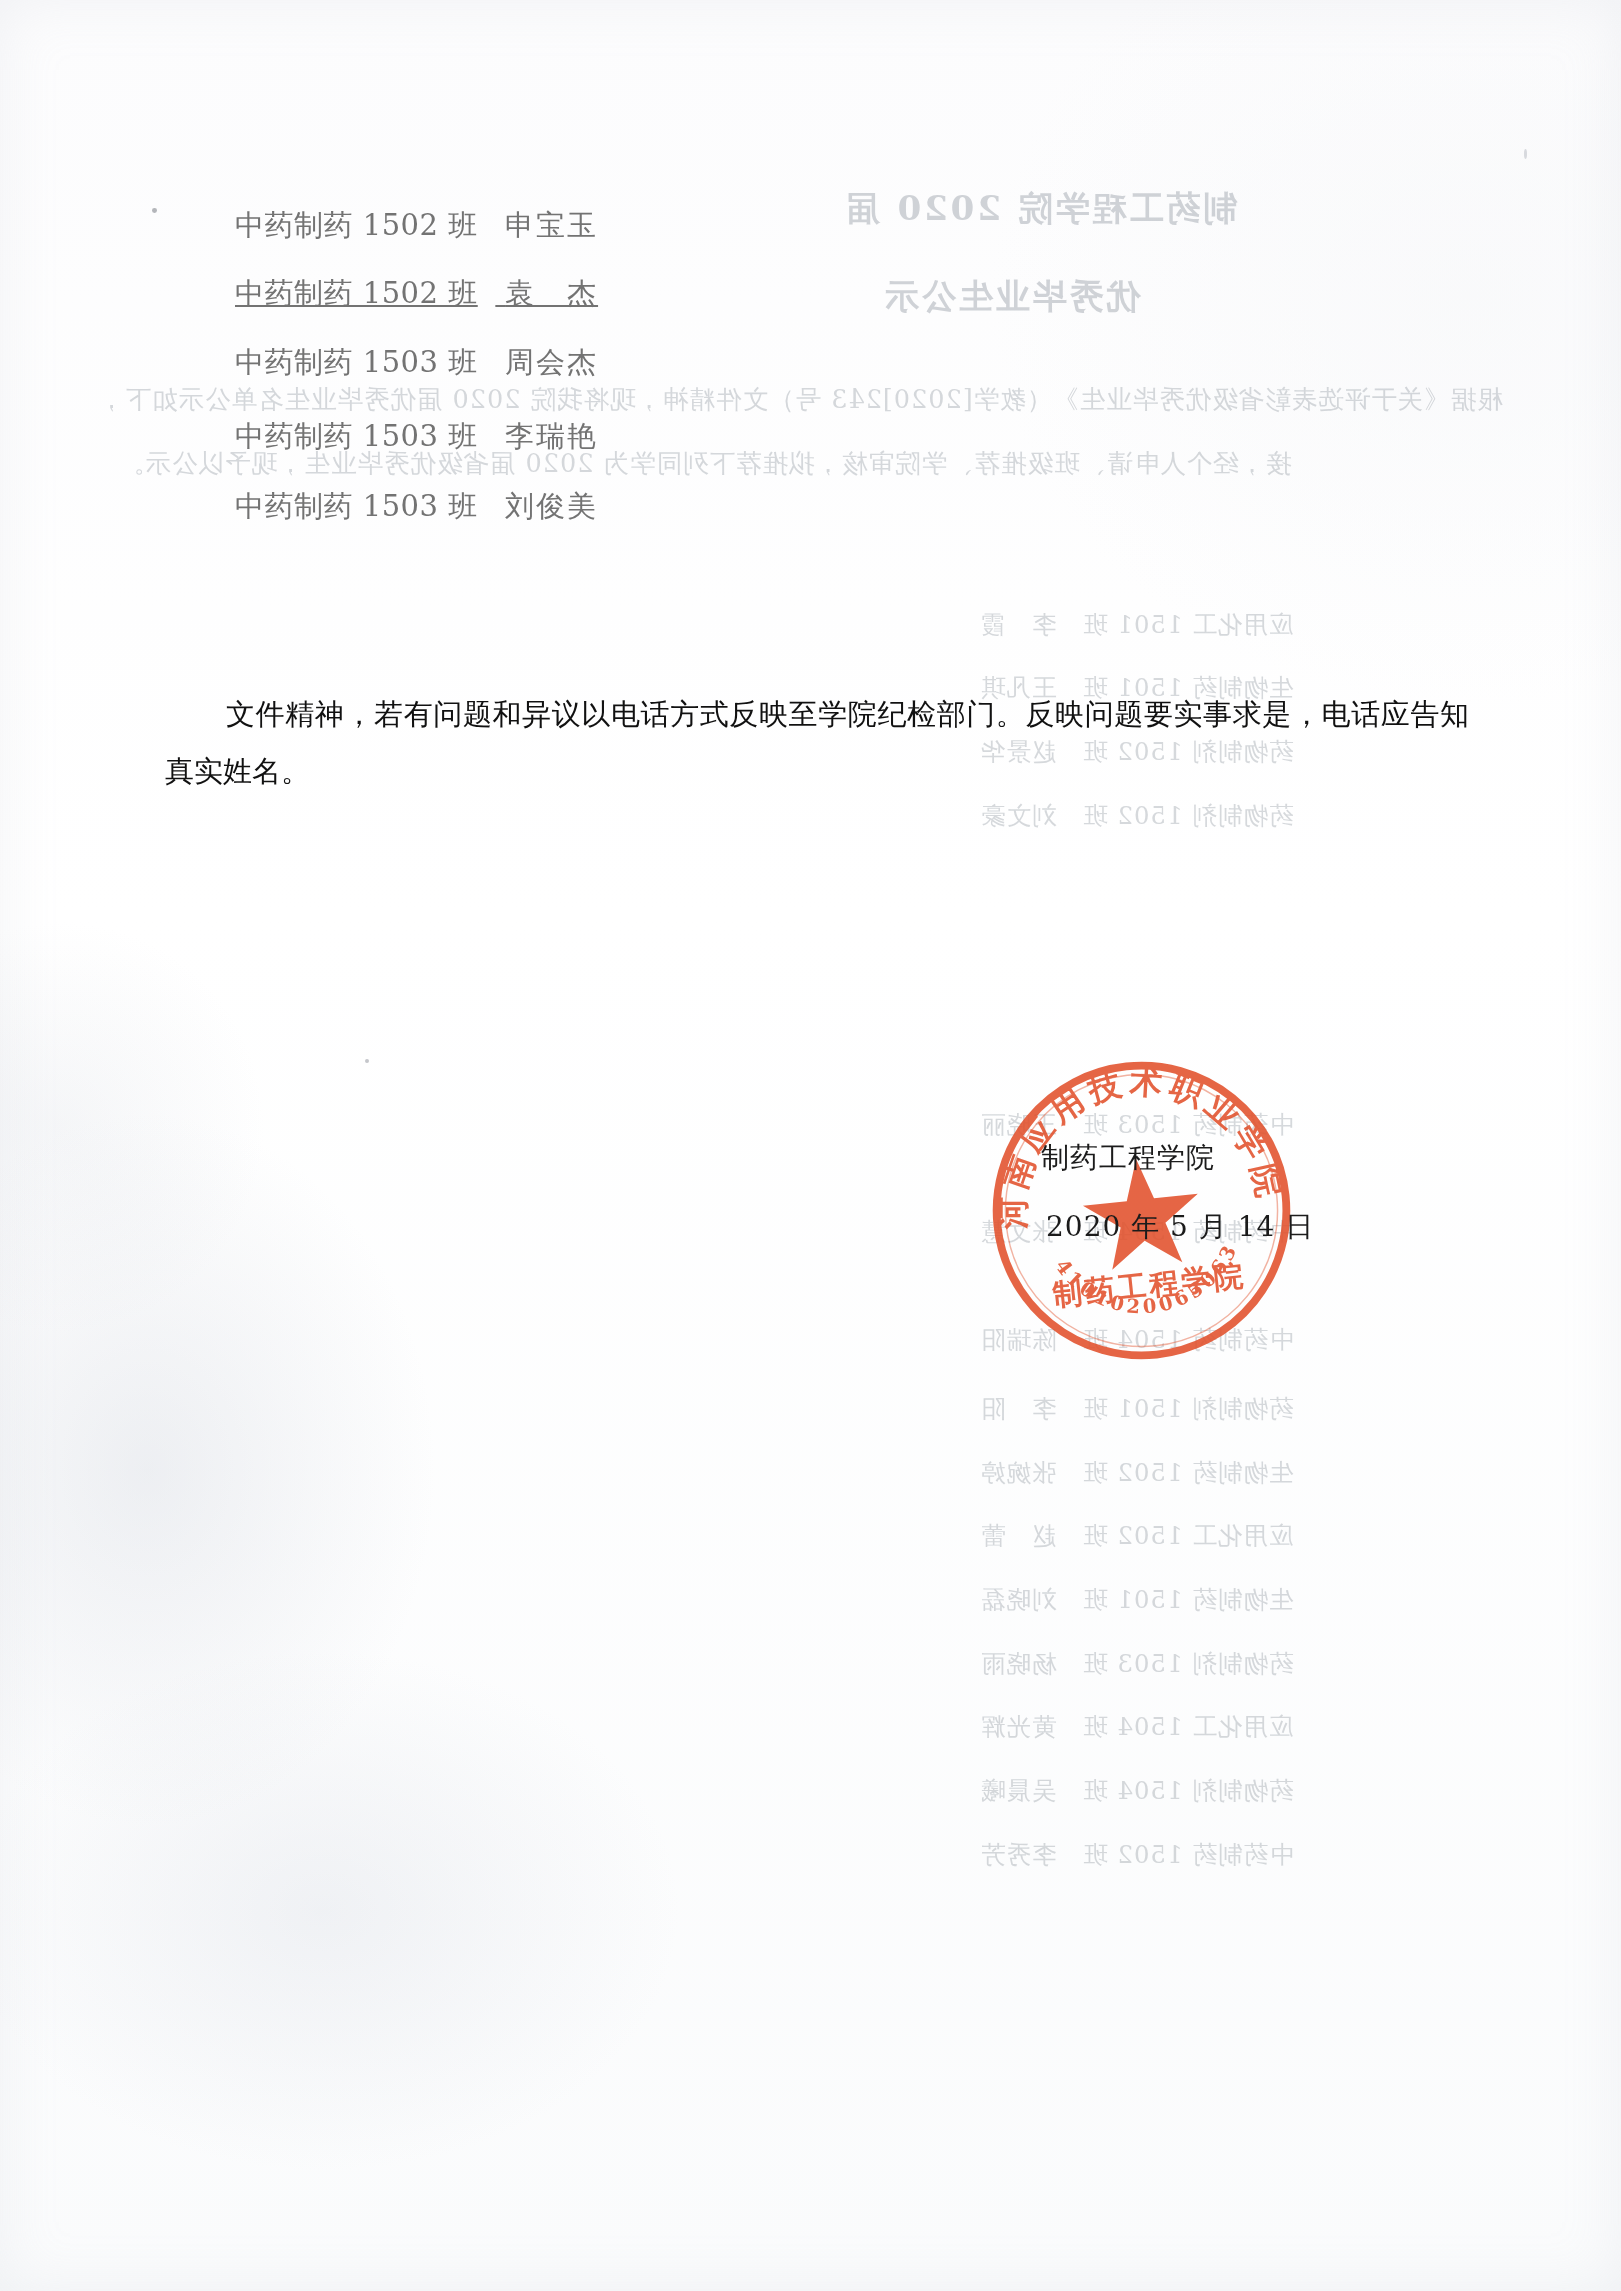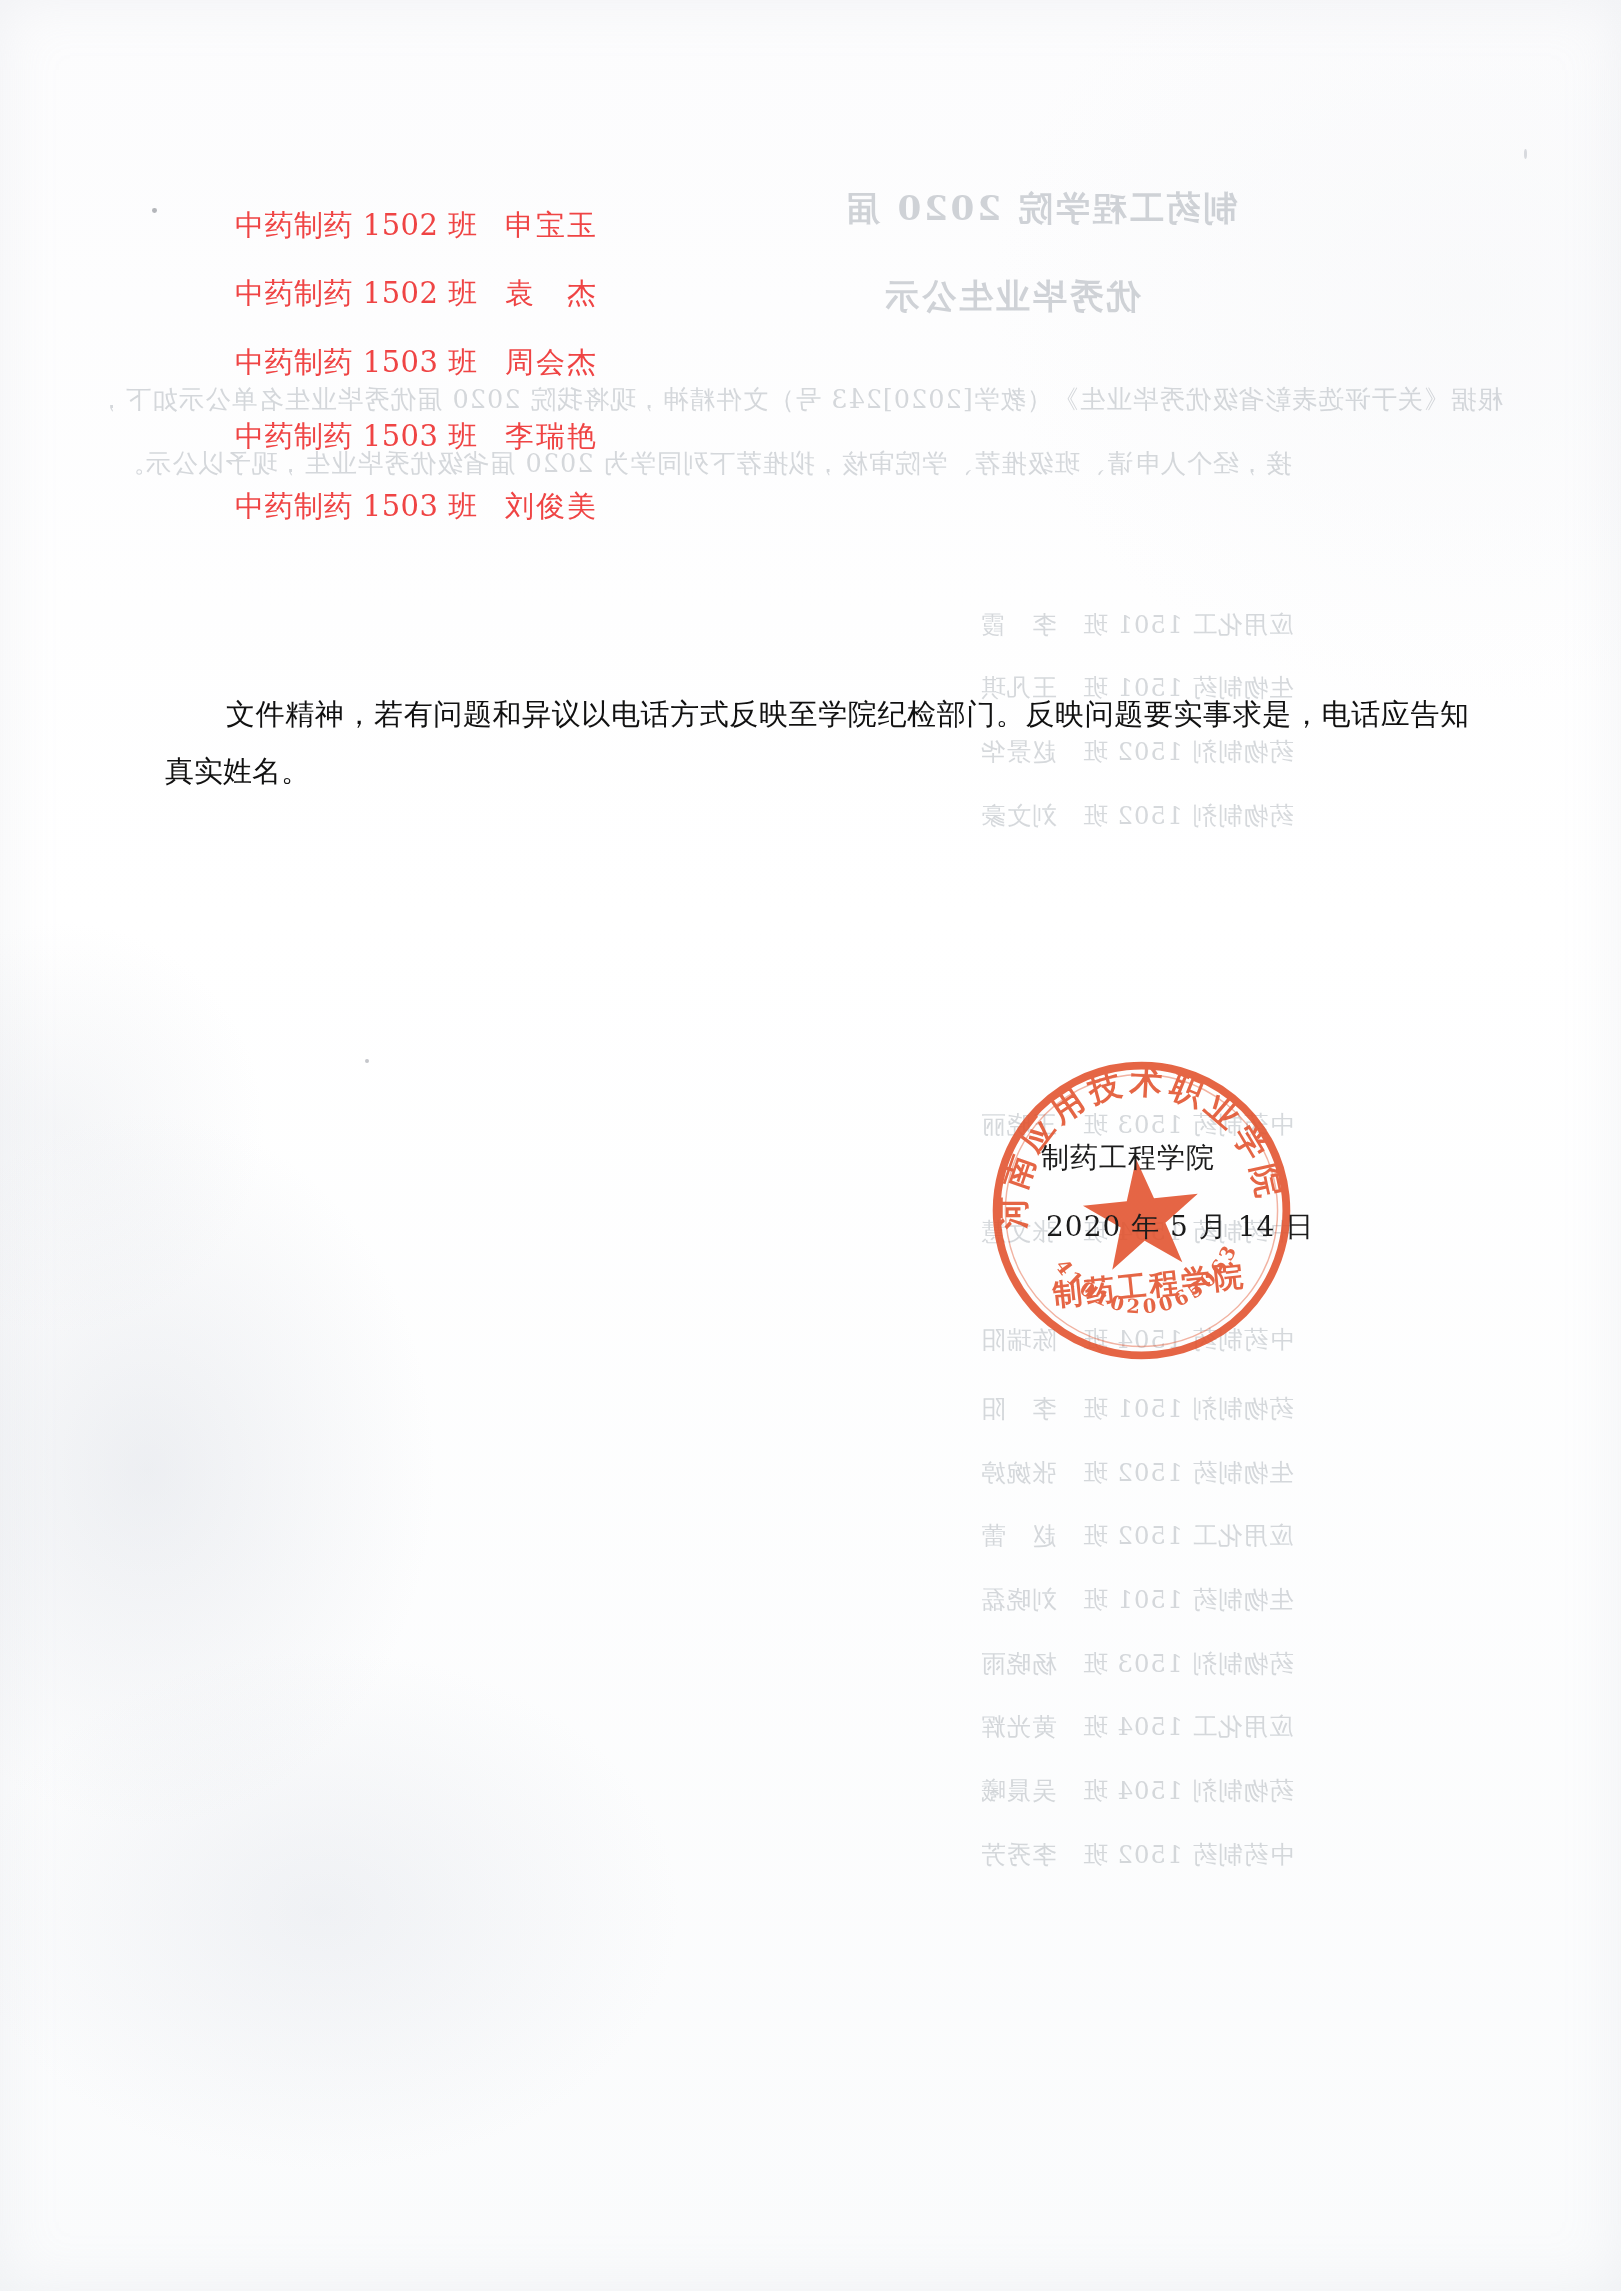--- a/index.html
+++ b/index.html
@@ -66,21 +66,21 @@
     left: 0; top: 0;
     width: 1621px;
     height: 2292px;
   }
   .name-line {
     position: absolute;
     left: 235px;
     font-size: 29px;
     letter-spacing: 0.5px;
     white-space: nowrap;
-    color: #ef4444;
+    color: #737373;
   }
   .name-line .cls { margin-right: 17.6px; }
   .name-line .nm  { letter-spacing: 2px; }
 
   .para {
     position: absolute;
     font-size: 29px;
     line-height: 55px;
     color: #111;
     white-space: nowrap;
@@ -154,21 +154,21 @@
   <div class="bleed bleed-line" style="left:980px; top:1710px;">应用化工 1504 班　黄光辉</div>
   <div class="bleed bleed-line" style="left:980px; top:1774px;">药物制剂 1504 班　吴晨曦</div>
   <div class="bleed bleed-line" style="left:980px; top:1838px;">中药制药 1502 班　李秀芳</div>
 
   <div class="content">
 
     <div class="name-line" style="top:206px;">
       <span class="cls">中药制药 1502 班</span>
       <span class="nm">申宝玉</span>
     </div>
-    <div class="name-line" style="top:274px;">
+    <div class="name-line" style="top:274px;text-decoration:underline;">
       <span class="cls">中药制药 1502 班</span>
       <span class="nm">袁　杰</span>
     </div>
     <div class="name-line" style="top:343px;">
       <span class="cls">中药制药 1503 班</span>
       <span class="nm">周会杰</span>
     </div>
     <div class="name-line" style="top:417px;text-align:right;">
       <span class="cls">中药制药 1503 班</span>
       <span class="nm">李瑞艳</span>

